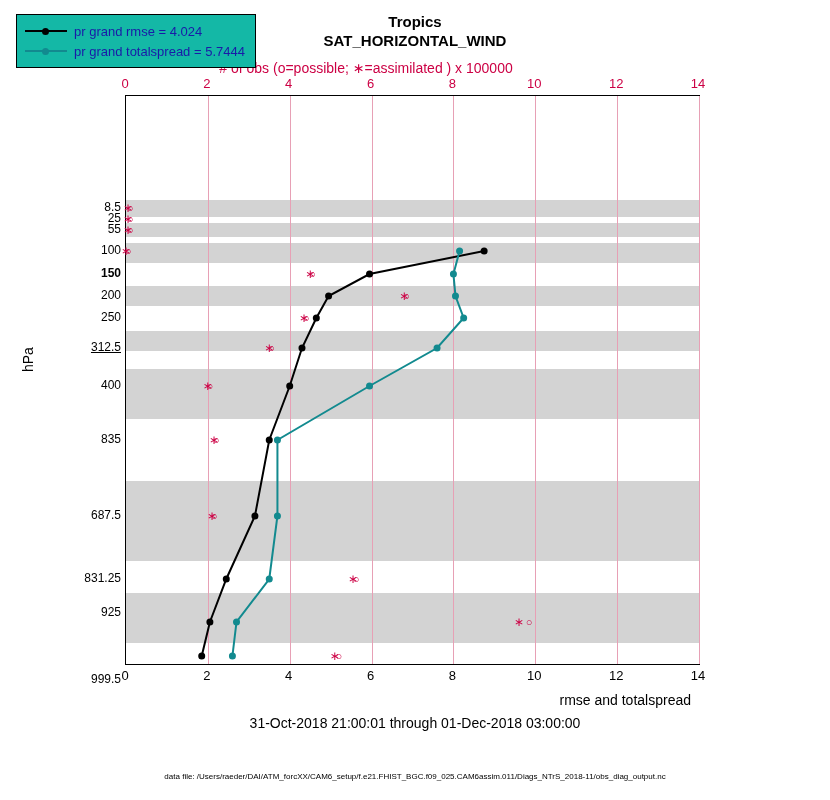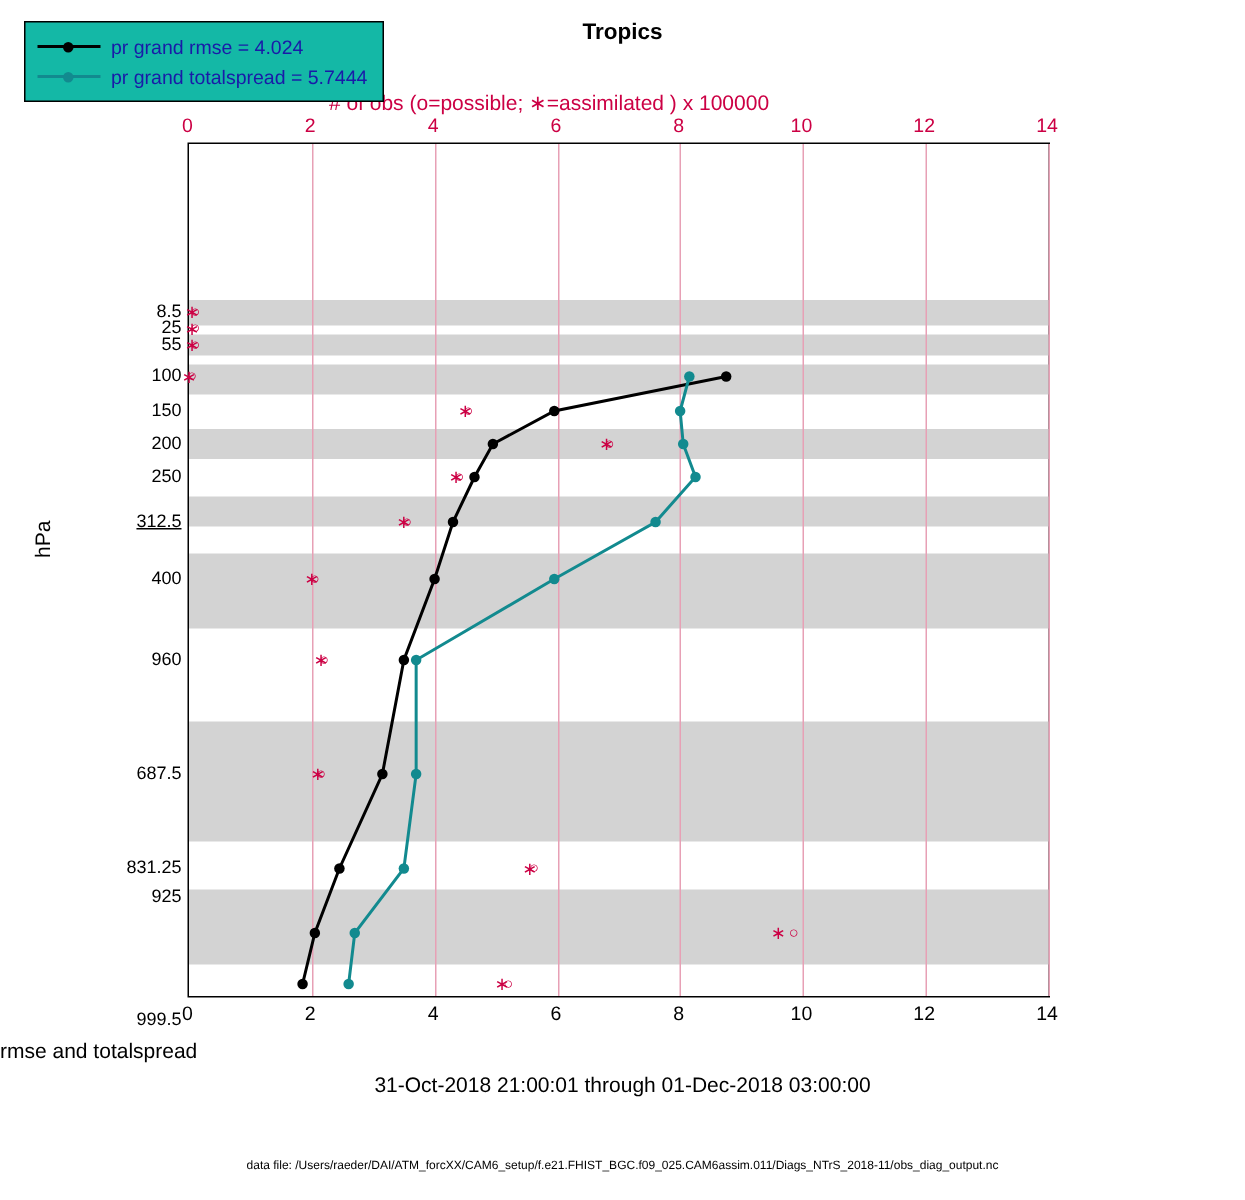--- a/index.html
+++ b/index.html
@@ -45,21 +45,21 @@
   }
   .ylabels{position:absolute;left:55px;top:95px;width:66px;height:570px;}
   .ylabel-title{
     position:absolute;left:20px;top:372px;
     font-size:14px;
     transform:rotate(-90deg);
     transform-origin:left top;
     white-space:nowrap;
   }
   .xlabel-bottom{
-    position:absolute;left:0;top:692px;width:691px;text-align:left;
+    position:absolute;left:0;top:692px;width:691px;text-align:right;
     font-size:14px;
   }
   .daterange{
     position:absolute;left:0;top:715px;width:830px;text-align:center;
     font-size:14px;
   }
   .datafile{
     position:absolute;left:0;top:772px;width:830px;text-align:center;
     font-size:8px;color:#000;
   }
@@ -81,38 +81,39 @@
   .legend-text{font-size:13px;color:#1a1aa8;white-space:nowrap;}
   svg.series{position:absolute;left:0;top:0;overflow:visible;}
   .obs-marker{position:absolute;transform:translate(-50%,-50%);color:#cc0044;font-size:12px;line-height:12px;white-space:nowrap;}
   .obs-o{font-size:11px;}
 </style>
 </head>
 <body>
 
 <div class="title-block">
   <div class="title-line">Tropics</div>
+  <div class="title-line">SAT_HORIZONTAL_WIND</div>
 </div>
 
 <div class="topaxis-label"># of obs (o=possible; ∗=assimilated ) x 100000</div>
 
 <div class="ylabels">
     <div class="tick-left" style="top: 112px;">8.5</div>
     <div class="tick-left" style="top: 123px;">25</div>
     <div class="tick-left" style="top: 134px;">55</div>
     <div class="tick-left" style="top: 155px;">100</div>
-    <div class="tick-left" style="top: 178px;">150</div>
+    <div class="tick-left" style="top: 178px; font-weight: bold;">150</div>
     <div class="tick-left" style="top: 200px;">200</div>
     <div class="tick-left" style="top: 222px;">250</div>
     <div class="tick-left" style="top: 252px; text-decoration: underline;">312.5</div>
     <div class="tick-left" style="top: 290px;">400</div>
-    <div class="tick-left" style="top: 344px;">960</div>
+    <div class="tick-left" style="top: 344px;">835</div>
     <div class="tick-left" style="top: 420px;">687.5</div>
     <div class="tick-left" style="top: 483px;">831.25</div>
-    <div class="tick-left" style="top: 502px;">925</div>
+    <div class="tick-left" style="top: 517px;">925</div>
     <div class="tick-left" style="top: 584px; text-align: right;">999.5</div>
   </div>
 <div class="ylabel-title">hPa</div>
 
 <div id="plot">
     <div class="band" style="top: 104px; height: 17px;"></div>
     <div class="band" style="top: 127px; height: 14px;"></div>
     <div class="band" style="top: 147px; height: 20px;"></div>
     <div class="band" style="top: 190px; height: 20px;"></div>
     <div class="band" style="top: 235px; height: 20px;"></div>

